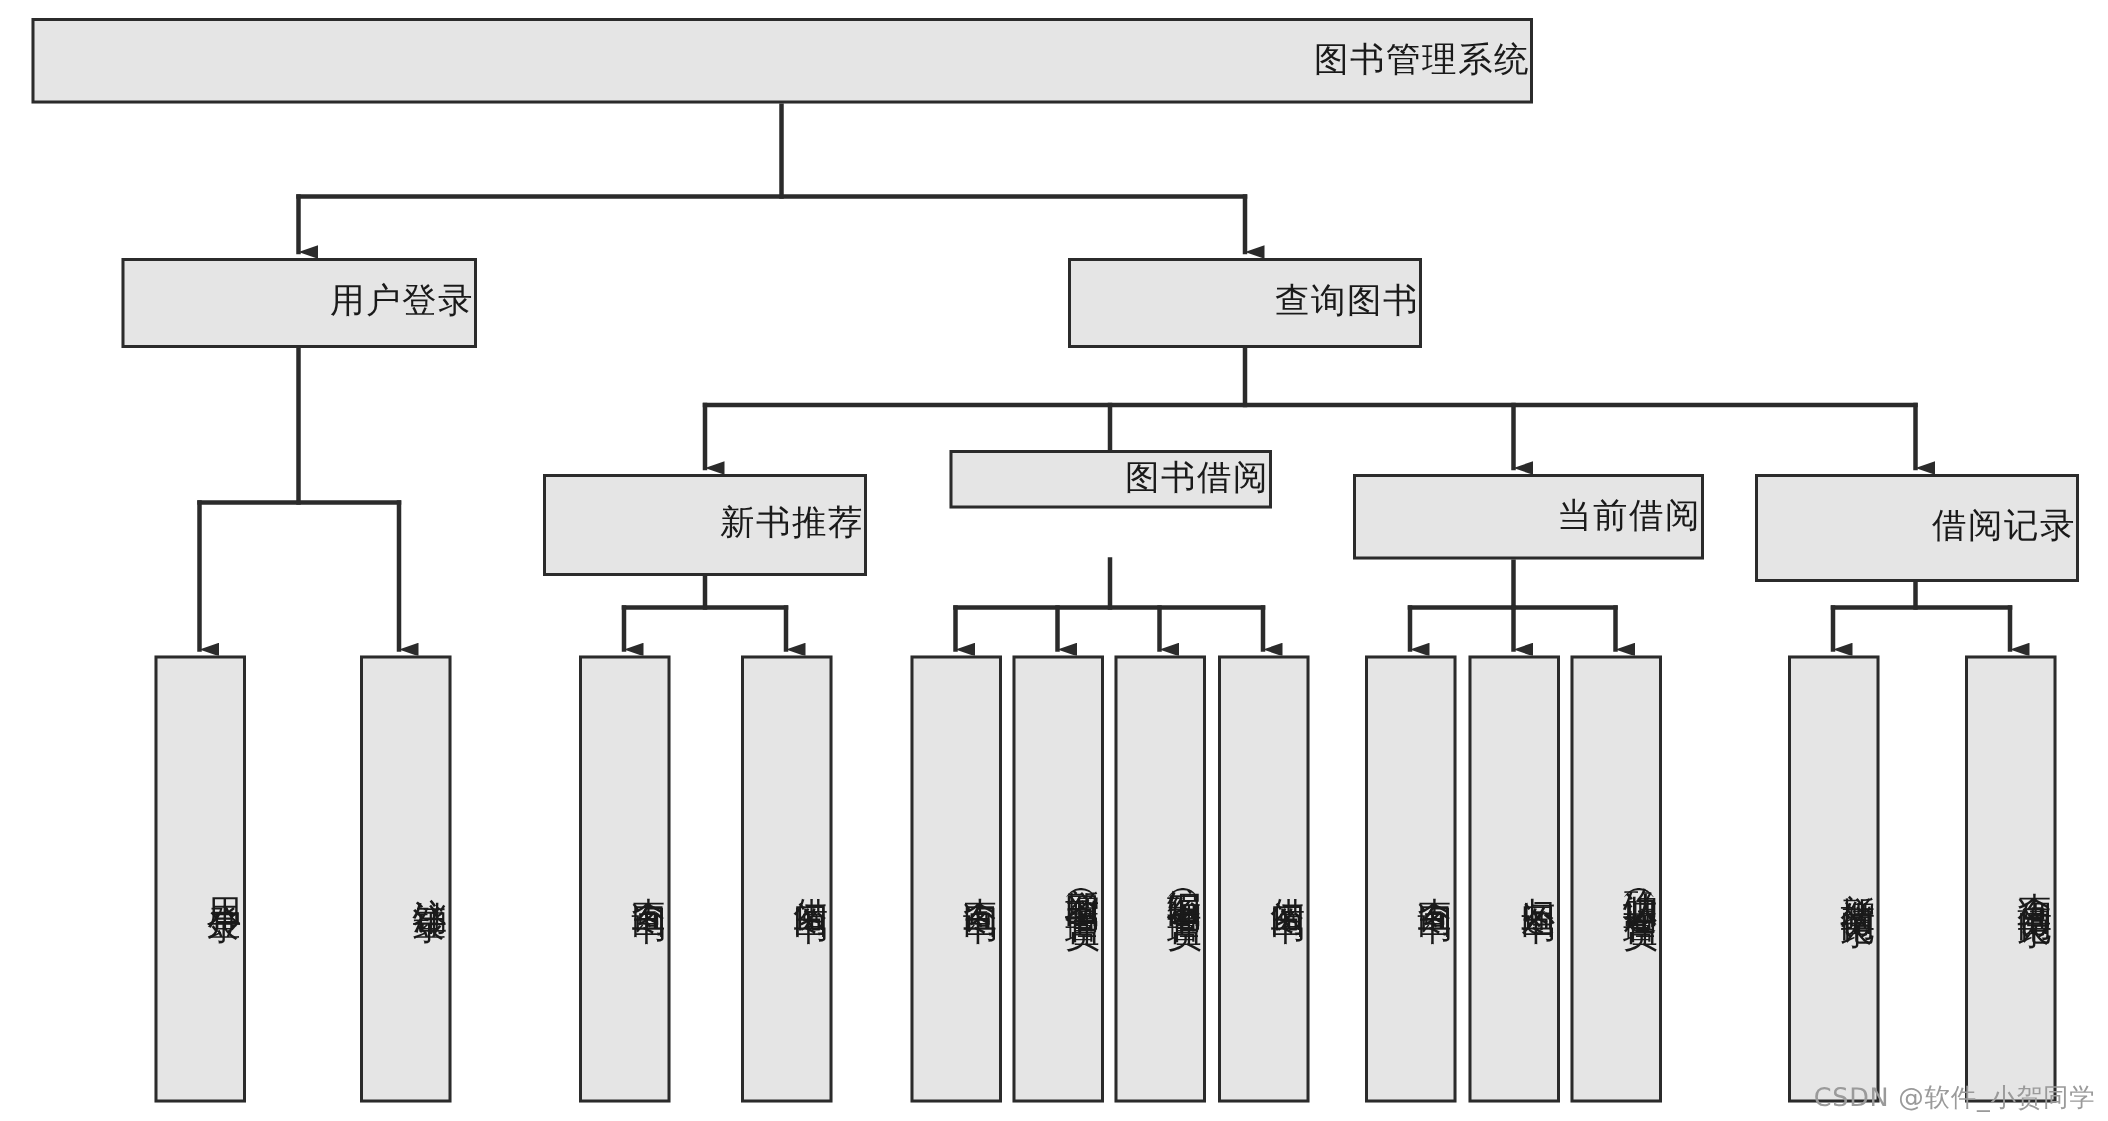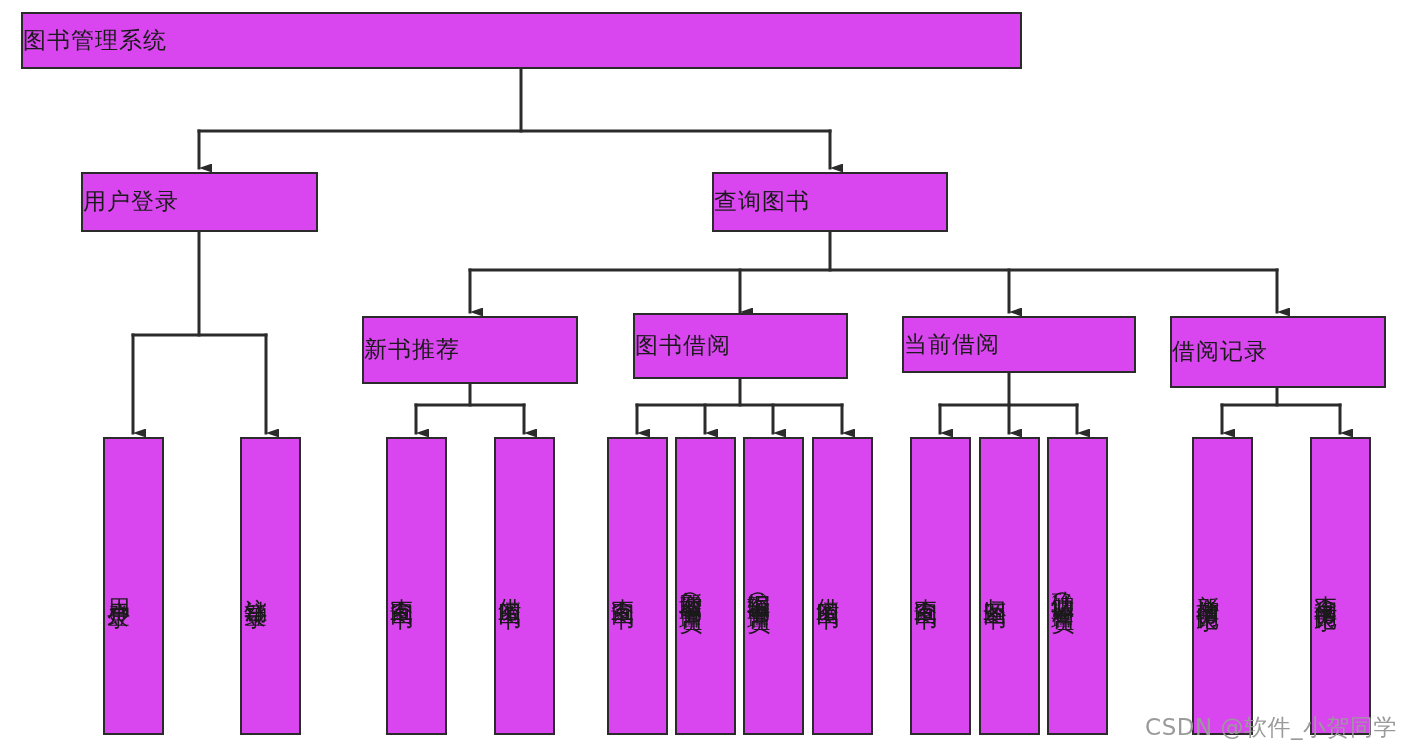--- a/index.html
+++ b/index.html
@@ -22,25 +22,25 @@
     position: absolute;
     left: 0;
     top: 0;
     width: 1405px;
     height: 747px;
     pointer-events: none;
   }
   .node {
     position: absolute;
     box-sizing: border-box;
-    background: #d946ef;
+    background: #e5e5e5;
     border: 2px solid #2b2b2b;
     display: flex;
     align-items: center;
-    justify-content: flex-start;
+    justify-content: flex-end;
     color: #1a1a1a;
   }
   .node-h {
     font-size: 23px;
     letter-spacing: 1px;
     line-height: 1.2;
   }
   .node-v {
     font-size: 23px;
     letter-spacing: 1px;
@@ -50,21 +50,21 @@
     text-orientation: upright;
     line-height: 1.18;
     letter-spacing: 3px;
     white-space: nowrap;
     text-align: center;
   }
   .watermark {
     position: absolute;
     right: 8px;
     bottom: 4px;
-    font-size: 23px;
+    font-size: 17px;
     color: #9a9a9a;
     white-space: nowrap;
     letter-spacing: 0.5px;
   }
 </style>
 </head>
 <body>
 
 <div id="diagram-root">
 
@@ -130,21 +130,21 @@
   </div>
 
   <div class="node node-h" style="left:712px; top:172px; width:236px; height:60px;">
     <span>查询图书</span>
   </div>
 
   <div class="node node-h" style="left:362px; top:316px; width:216px; height:68px;">
     <span>新书推荐</span>
   </div>
 
-  <div class="node node-h" style="left:633px; top:313px; width:215px; height:66px;">
+  <div class="node node-h" style="left:633px; top:300px; width:215px; height:39px;">
     <span>图书借阅</span>
   </div>
 
   <div class="node node-h" style="left:902px; top:316px; width:234px; height:57px;">
     <span>当前借阅</span>
   </div>
 
   <div class="node node-h" style="left:1170px; top:316px; width:216px; height:72px;">
     <span>借阅记录</span>
   </div>

